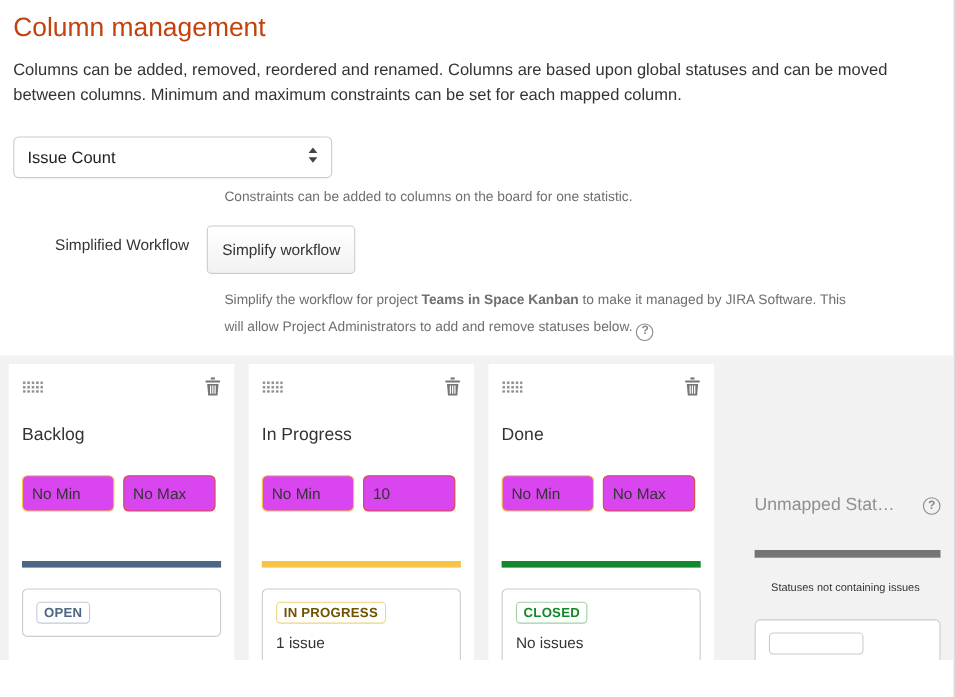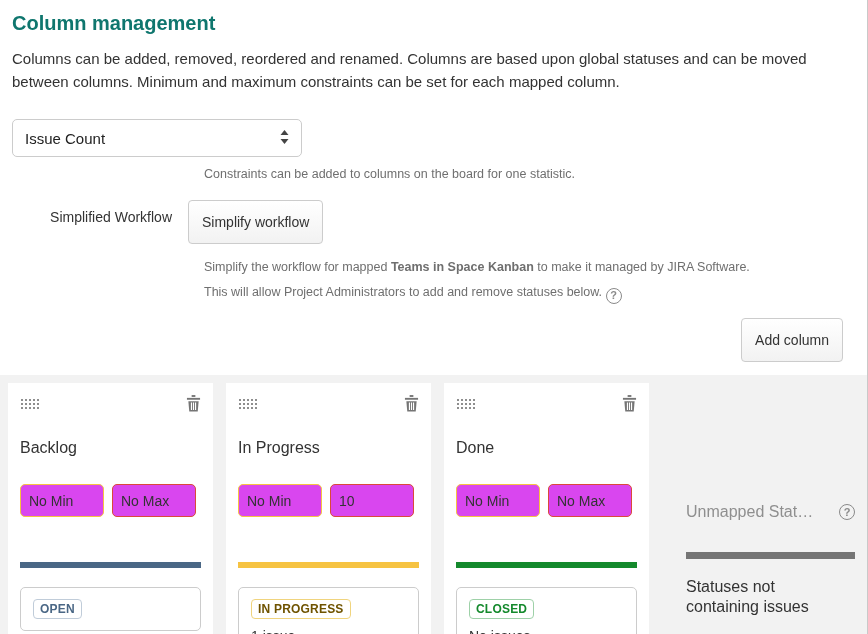--- a/index.html
+++ b/index.html
@@ -3,21 +3,21 @@
 <meta charset="utf-8">
 <style>
   * { margin:0; padding:0; box-sizing:border-box; }
   html,body { background:#fff; }
   body { font-family:"Liberation Sans", sans-serif; color:#333; }
   .page {
     position:relative; width:868px; height:634px; overflow:hidden;
     background:#fff; border-right:1px solid #c9c9c9;
   }
   .top { padding:0 12px; }
-  .page-title { margin-top:12px; font-size:20px; font-weight:700; color:#0f766e; }
+  .page-title { margin-top:12px; font-size:24px; font-weight:400; color:#c2410c; }
   .page-desc { margin-top:12px; font-size:15px; line-height:23px; color:#333; width:848px; }
 
   .form-row { display:flex; align-items:flex-start; }
   .row-constraint { margin-top:26px; }
   .field-label { width:176px; text-align:right; padding-right:16px; font-size:14px; color:#333; }
   .row-constraint .field-label { line-height:38px; }
   .select-box {
     width:290px; height:38px; border:1px solid #ccc; border-radius:5px; background:#fff;
     display:flex; align-items:center; justify-content:space-between; padding:0 12px;
     font-size:15px; color:#222; cursor:pointer;
@@ -67,21 +67,21 @@
   .lozenge {
     display:inline-block; font-size:12px; font-weight:bold; letter-spacing:.2px;
     padding:2px 6px; border-radius:4px; border:1px solid #ccc; background:#fff;
   }
   .status-count { margin-top:9px; font-size:14px; color:#333; }
 
   .unmapped { flex:1 1 auto; padding:0 12px 0 24px; min-width:0; }
   .unmapped-title-row { margin-top:120px; display:flex; align-items:center; justify-content:space-between;gap:16px; }
   .unmapped-title { font-size:16px; color:#8f8f8f; white-space:nowrap; overflow:hidden; }
   .unmapped-bar { margin-top:31px; height:7px; }
-  .unmapped-desc { margin-top:18px; font-size:16px; line-height:20px; color:#333; width:165px; }
+  .unmapped-desc { margin-top:18px; font-size:10px; line-height:20px; color:#333; width:165px;text-align:center; }
   .unmapped-card {
     margin-top:18px; background:#fff; border:1px solid #ccc; border-radius:5px;
     height:60px; padding:11px 12px;
   }
   .empty-lozenge { width:86px; height:20px; border:1px solid #ccc; border-radius:4px; background:#fff; }
 </style>
 </head>
 <body>
 
 <div class="page">
@@ -99,25 +99,22 @@
             </svg>
         </span>
       </div>
     </div>
     <div class="helper">Constraints can be added to columns on the board for one statistic.</div>
 
     <div class="form-row row-workflow">
       <div class="field-label">Simplified Workflow</div>
       <button class="btn">Simplify workflow</button>
     </div>
-    <div class="helper2"><span>Simplify the workflow for mapped </span><b>Teams in Space Kanban</b><span> to make it managed by JIRA Software. This will allow Project Administrators to add and remove statuses below. </span><span class="help-circle">?</span></div>
-
-    <div class="addcol-row">
-      <button class="btn">Add column</button>
-    </div>
+    <div class="helper2"><span>Simplify the workflow for project </span><b>Teams in Space Kanban</b><span> to make it managed by JIRA Software. This will allow Project Administrators to add and remove statuses below. </span><span class="help-circle">?</span></div>
+
   </div>
 
   <div class="board">
 
     <div class="col-card">
       <div class="col-head">
         <div class="drag-handle"></div>
         <button class="trash-btn">
           <span>
             <svg width="15" height="17" viewBox="0 0 16 18">

